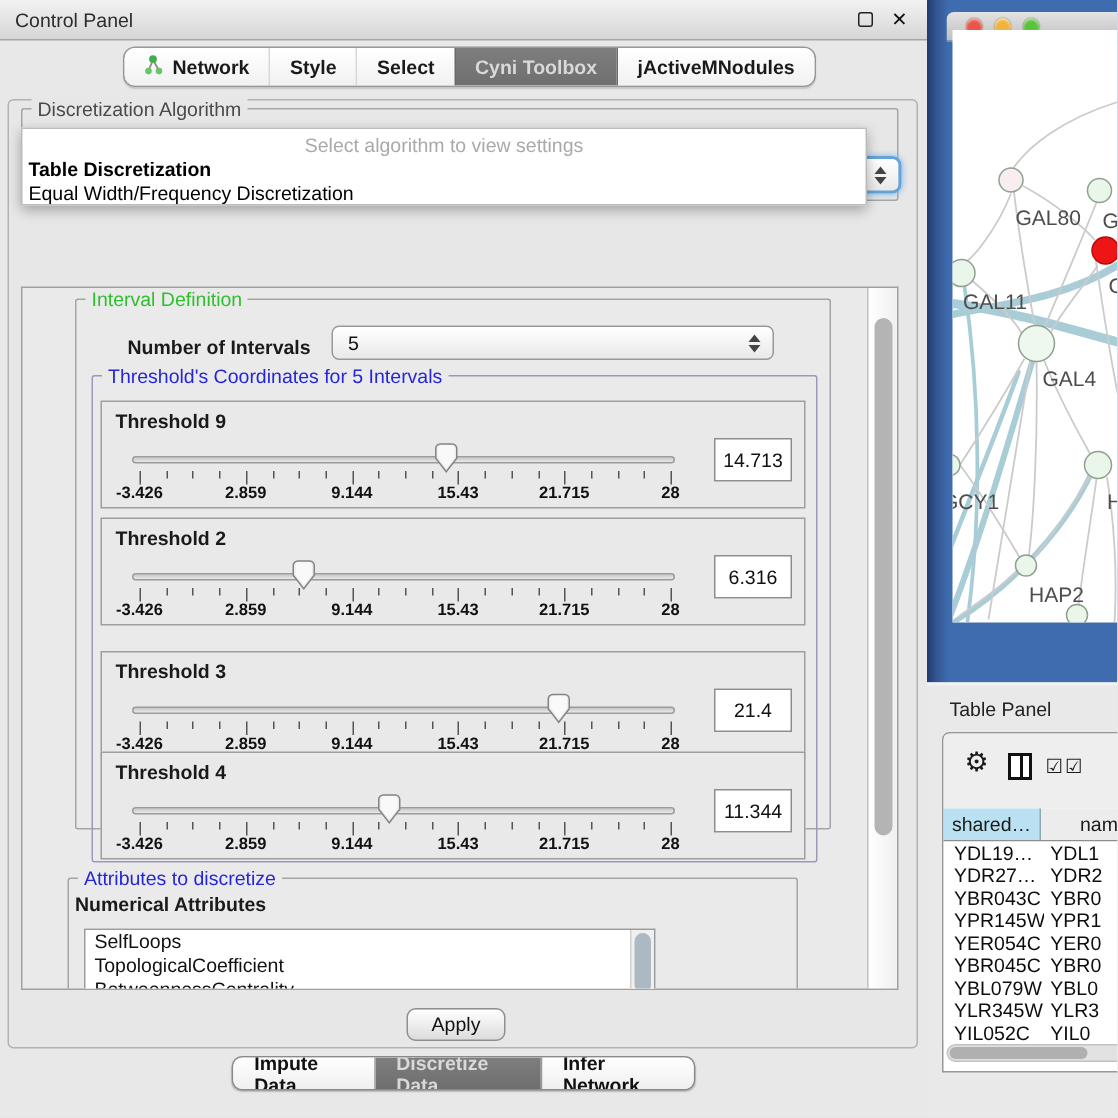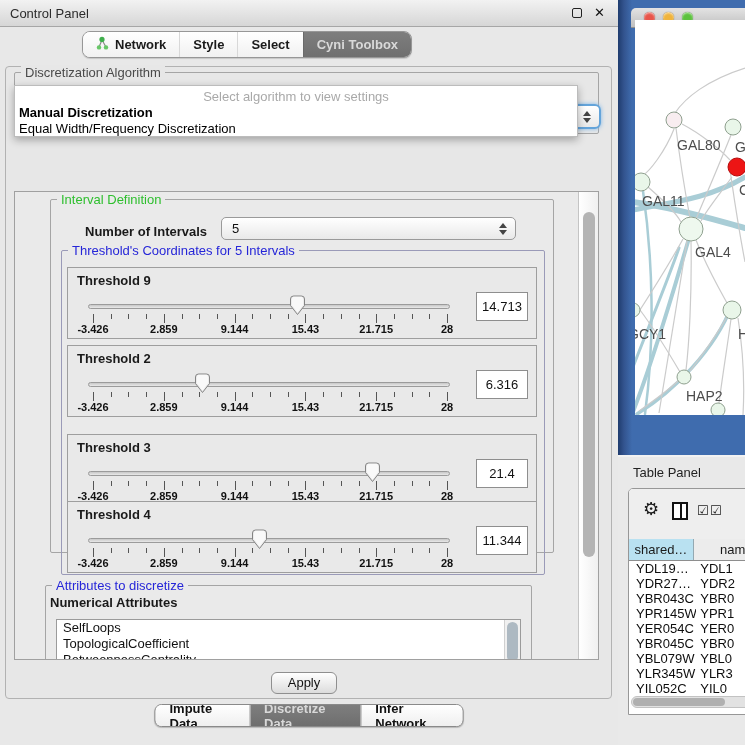--- a/index.html
+++ b/index.html
@@ -64,21 +64,21 @@
   .tick{position:absolute;width:1px;background:#555;}
   .tick.major{top:46px;height:9px;}
   .tick.minor{top:46px;height:5px;}
   .tick-lbl{position:absolute;top:55px;transform:translateX(-50%);font-size:11px;font-weight:bold;color:#111;white-space:nowrap;}
   .th-value{position:absolute;left:408px;top:24px;width:52px;height:29px;background:#fff;border:1px solid #8e8e8e;
     text-align:center;line-height:27px;color:#111;}
   
   .attr-group{left:30px;top:393px;width:487px;height:90px;}
   .attr-group .group-label{background:#eaeaea;}
   .attr-header{position:absolute;left:4px;top:9px;font-weight:bold;}
-  .attr-list{position:absolute;left:10px;top:33px;width:465px;height:45px;background:#fff;border:1px solid #9b9b9b;overflow:hidden;}
+  .attr-list{position:absolute;left:10px;top:33px;width:381px;height:45px;background:#fff;border:1px solid #9b9b9b;overflow:hidden;}
   .attr-item{height:16px;line-height:16px;padding-left:6px;color:#111;}
   .attr-scroll{position:absolute;right:0;top:0;width:16px;height:100%;background:#f0f0f0;border-left:1px solid #d0d0d0;}
   .attr-scroll .thumb-v{position:absolute;left:2px;top:2px;width:11px;height:40px;background:#adb9c2;border-radius:6px;}
   
   .apply-btn{position:absolute;left:265px;top:605px;width:66px;height:22px;background:linear-gradient(#ffffff,#dcdcdc);
     border:1px solid #8f8f8f;border-radius:6px;text-align:center;line-height:20px;color:#111;}
   .bottom-tabs{position:absolute;left:50%;top:704px;transform:translateX(-50%);display:flex;height:23px;
     border:1px solid #8a8a8a;border-radius:7px;overflow:hidden;background:#fdfdfd;box-shadow:0 1px 1px rgba(0,0,0,.2);}
   .btab{display:flex;align-items:center;padding:0 14px;font-weight:bold;background:linear-gradient(#ffffff,#efefef);color:#111;}
   .btab + .btab{border-left:1px solid #9a9a9a;}
@@ -137,37 +137,40 @@
       </div>
       <div class="tab">
           <span>Style</span>
         </div>
       <div class="tab">
           <span>Select</span>
         </div>
       <div class="tab selected">
           <span>Cyni Toolbox</span>
         </div>
+      <div class="tab">
+          <span>jActiveMNodules</span>
+        </div>
     </div>
 
     <div class="outer-panel">
 
       <div class="group" style="left:8px;top:5px;width:585px;height:62px;">
         <span class="group-label lbl-gray">Discretization Algorithm</span>
         <div class="combo focused" style="left:9px;top:31px;width:577px;height:25px;">
           <span class="arrows">
               <i class="up"></i>
               <i class="dn"></i>
             </span>
         </div>
       </div>
 
       <div class="algo-popup">
         <div class="popup-hint">Select algorithm to view settings</div>
-        <div class="popup-opt1">Manual Discretization</div>
+        <div class="popup-opt1">Table Discretization</div>
         <div class="popup-opt2">Equal Width/Frequency Discretization</div>
       </div>
 
 
       <div class="main-panel">
 
         <div class="group interval-group">
           <span class="group-label lbl-green">Interval Definition</span>
           <span class="num-label">Number of Intervals</span>
           <div class="combo num-combo">

